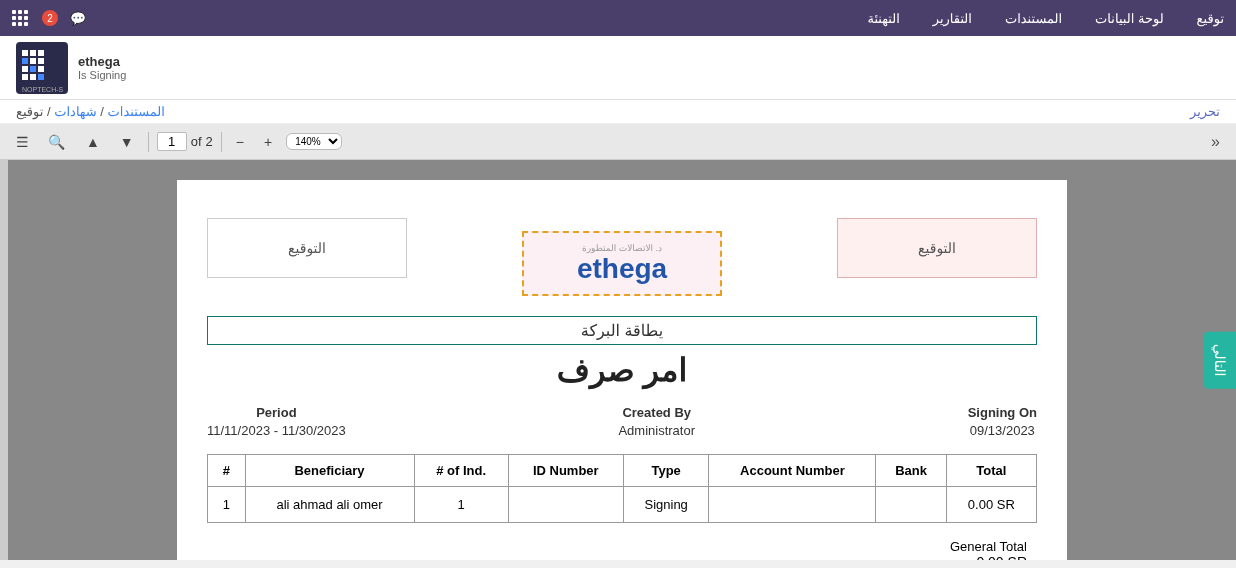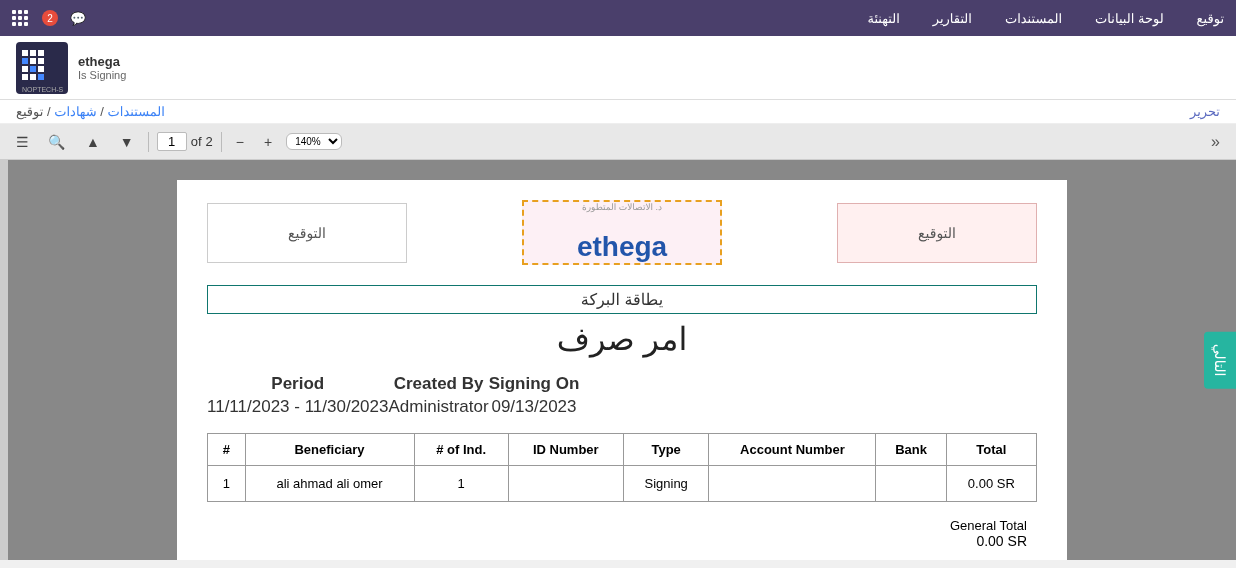--- a/index.html
+++ b/index.html
@@ -167,21 +167,22 @@
       direction: rtl;
     }
     .sig-box-center {
       border: 2px dashed #e8a020;
       background: #fdf0f5;
       width: 200px;
       height: 65px;
       display: flex;
       flex-direction: column;
       align-items: center;
-      justify-content: space-between;
+      justify-content: center;
+      margin-top: 31px;
     }
     .sig-box-center .small-text { font-size: 9px; color: #999; }
     .sig-box-center .brand { font-size: 28px; color: #2255aa; font-weight: bold; }
     .sig-box-right {
       border: 1px solid #e0b0b0;
       background: #fff0f0;
       width: 200px;
       height: 60px;
       display: flex;
       align-items: center;
@@ -200,30 +201,30 @@
       color: #333;
       direction: rtl;
       margin-bottom: 6px;
     }
     .doc-main-title {
       text-align: center;
       font-size: 32px;
       color: #222;
       direction: rtl;
       margin-bottom: 16px;
-      font-weight: normal;
+      font-weight: bold;
     }
 
     
     .meta-row {
       display: flex;
-      justify-content: flex-start;
+      justify-content: space-between;
       text-align: center;
       margin-bottom: 16px;
-      font-size: 17px;
+      font-size: 13px;
       color: #333;
     }
     .meta-item { display: flex; flex-direction: column; gap: 3px; }
     .meta-label { font-weight: bold; }
 
     
     .data-table {
       width: 100%;
       border-collapse: collapse;
       font-size: 13px;

